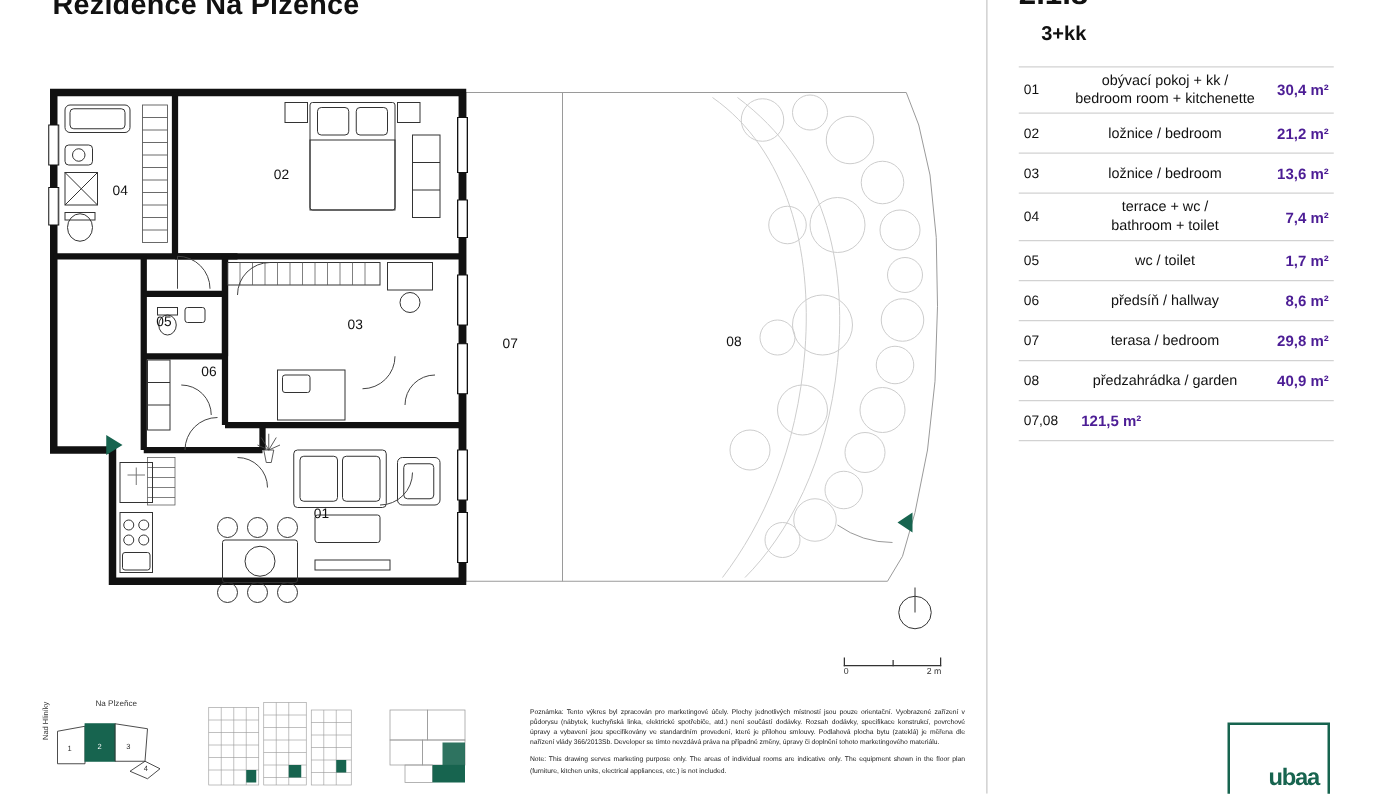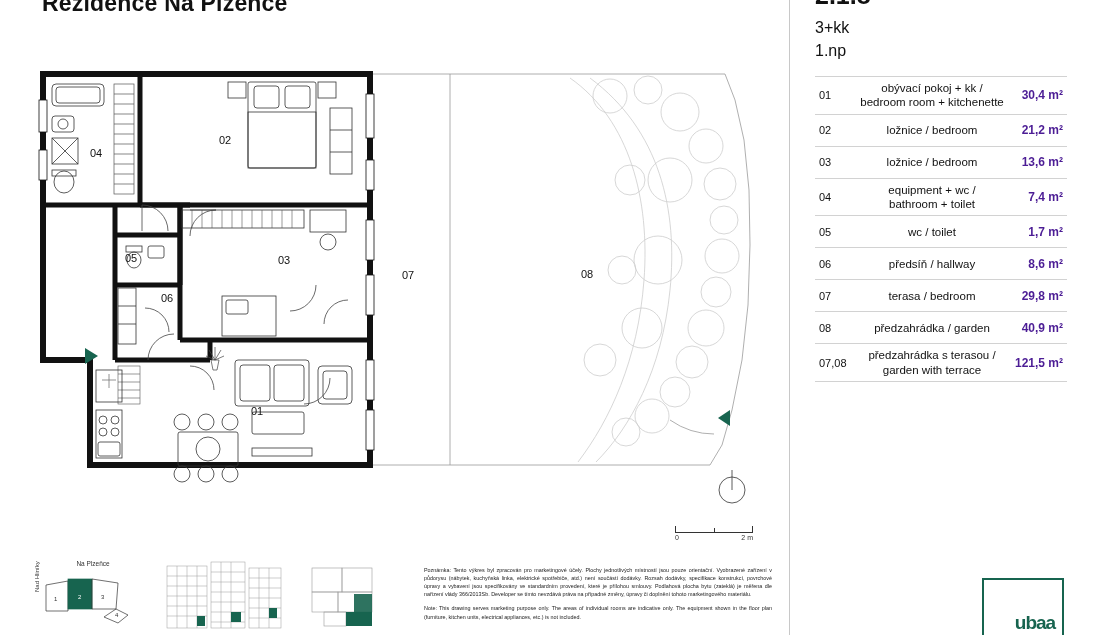--- a/index.html
+++ b/index.html
@@ -37,21 +37,21 @@
     left:815px; top:-18px;
     width:252px;
   }
   .unit-code {
     font-size:25px; font-weight:bold; color:#111;
     line-height:1.1;
   }
   .unit-sub {
     font-size:16px; color:#111; line-height:1.45; margin-top:6px;
   }
-  .unit-sub div { font-weight:400; }
+  .unit-sub div { font-weight:700;margin-left:18px; }
 
   .table {
     margin-top:14px;
     border-top:1px solid #d2d2d2;
     width:252px;
   }
   .trow {
     display:flex;
     align-items:center;
     border-bottom:1px solid #d2d2d2;
@@ -491,21 +491,20 @@
 
 <div class="disclaimer">
   <p>Poznámka: Tento výkres byl zpracován pro marketingové účely. Plochy jednotlivých místností jsou pouze orientační. Vyobrazené zařízení v půdorysu (nábytek, kuchyňská linka, elektrické spotřebiče, atd.) není součástí dodávky. Rozsah dodávky, specifikace konstrukcí, povrchové úpravy a vybavení jsou specifikovány ve standardním provedení, které je přílohou smlouvy. Podlahová plocha bytu (zateklá) je měřena dle nařízení vlády 366/2013Sb. Developer se tímto nevzdává práva na případné změny, úpravy či doplnění tohoto marketingového materiálu.</p>
   <p>Note: This drawing serves marketing purpose only. The areas of individual rooms are indicative only. The equipment shown in the floor plan (furniture, kitchen units, electrical appliances, etc.) is not included.</p>
 </div>
 
 <div class="right">
   <div class="unit-code">2.1.8</div>
   <div class="unit-sub">
     <div>3+kk</div>
-    <div>1.np</div>
   </div>
 
   <div class="table">
 
     <div class="trow">
       <div class="tnum">01</div>
       <div class="tname">
         <div>obývací pokoj + kk /</div>
         <div>bedroom room + kitchenette</div>
       </div>
@@ -520,21 +519,21 @@
 
     <div class="trow">
       <div class="tnum">03</div>
       <div class="tname">ložnice / bedroom</div>
       <div class="tarea">13,6 m²</div>
     </div>
 
     <div class="trow">
       <div class="tnum">04</div>
       <div class="tname">
-        <div>equipment + wc /</div>
+        <div>terrace + wc /</div>
         <div>bathroom + toilet</div>
       </div>
       <div class="tarea">7,4 m²</div>
     </div>
 
     <div class="trow">
       <div class="tnum">05</div>
       <div class="tname">wc / toilet</div>
       <div class="tarea">1,7 m²</div>
     </div>
@@ -552,24 +551,20 @@
     </div>
 
     <div class="trow">
       <div class="tnum">08</div>
       <div class="tname">předzahrádka / garden</div>
       <div class="tarea">40,9 m²</div>
     </div>
 
     <div class="trow">
       <div class="tnum">07,08</div>
-      <div class="tname">
-        <div>předzahrádka s terasou /</div>
-        <div>garden with terrace</div>
-      </div>
       <div class="tarea">121,5 m²</div>
     </div>
 
   </div>
 </div>
 
 <div class="logo-box">
   <div class="logo-text">ubaa</div>
 </div>
 

